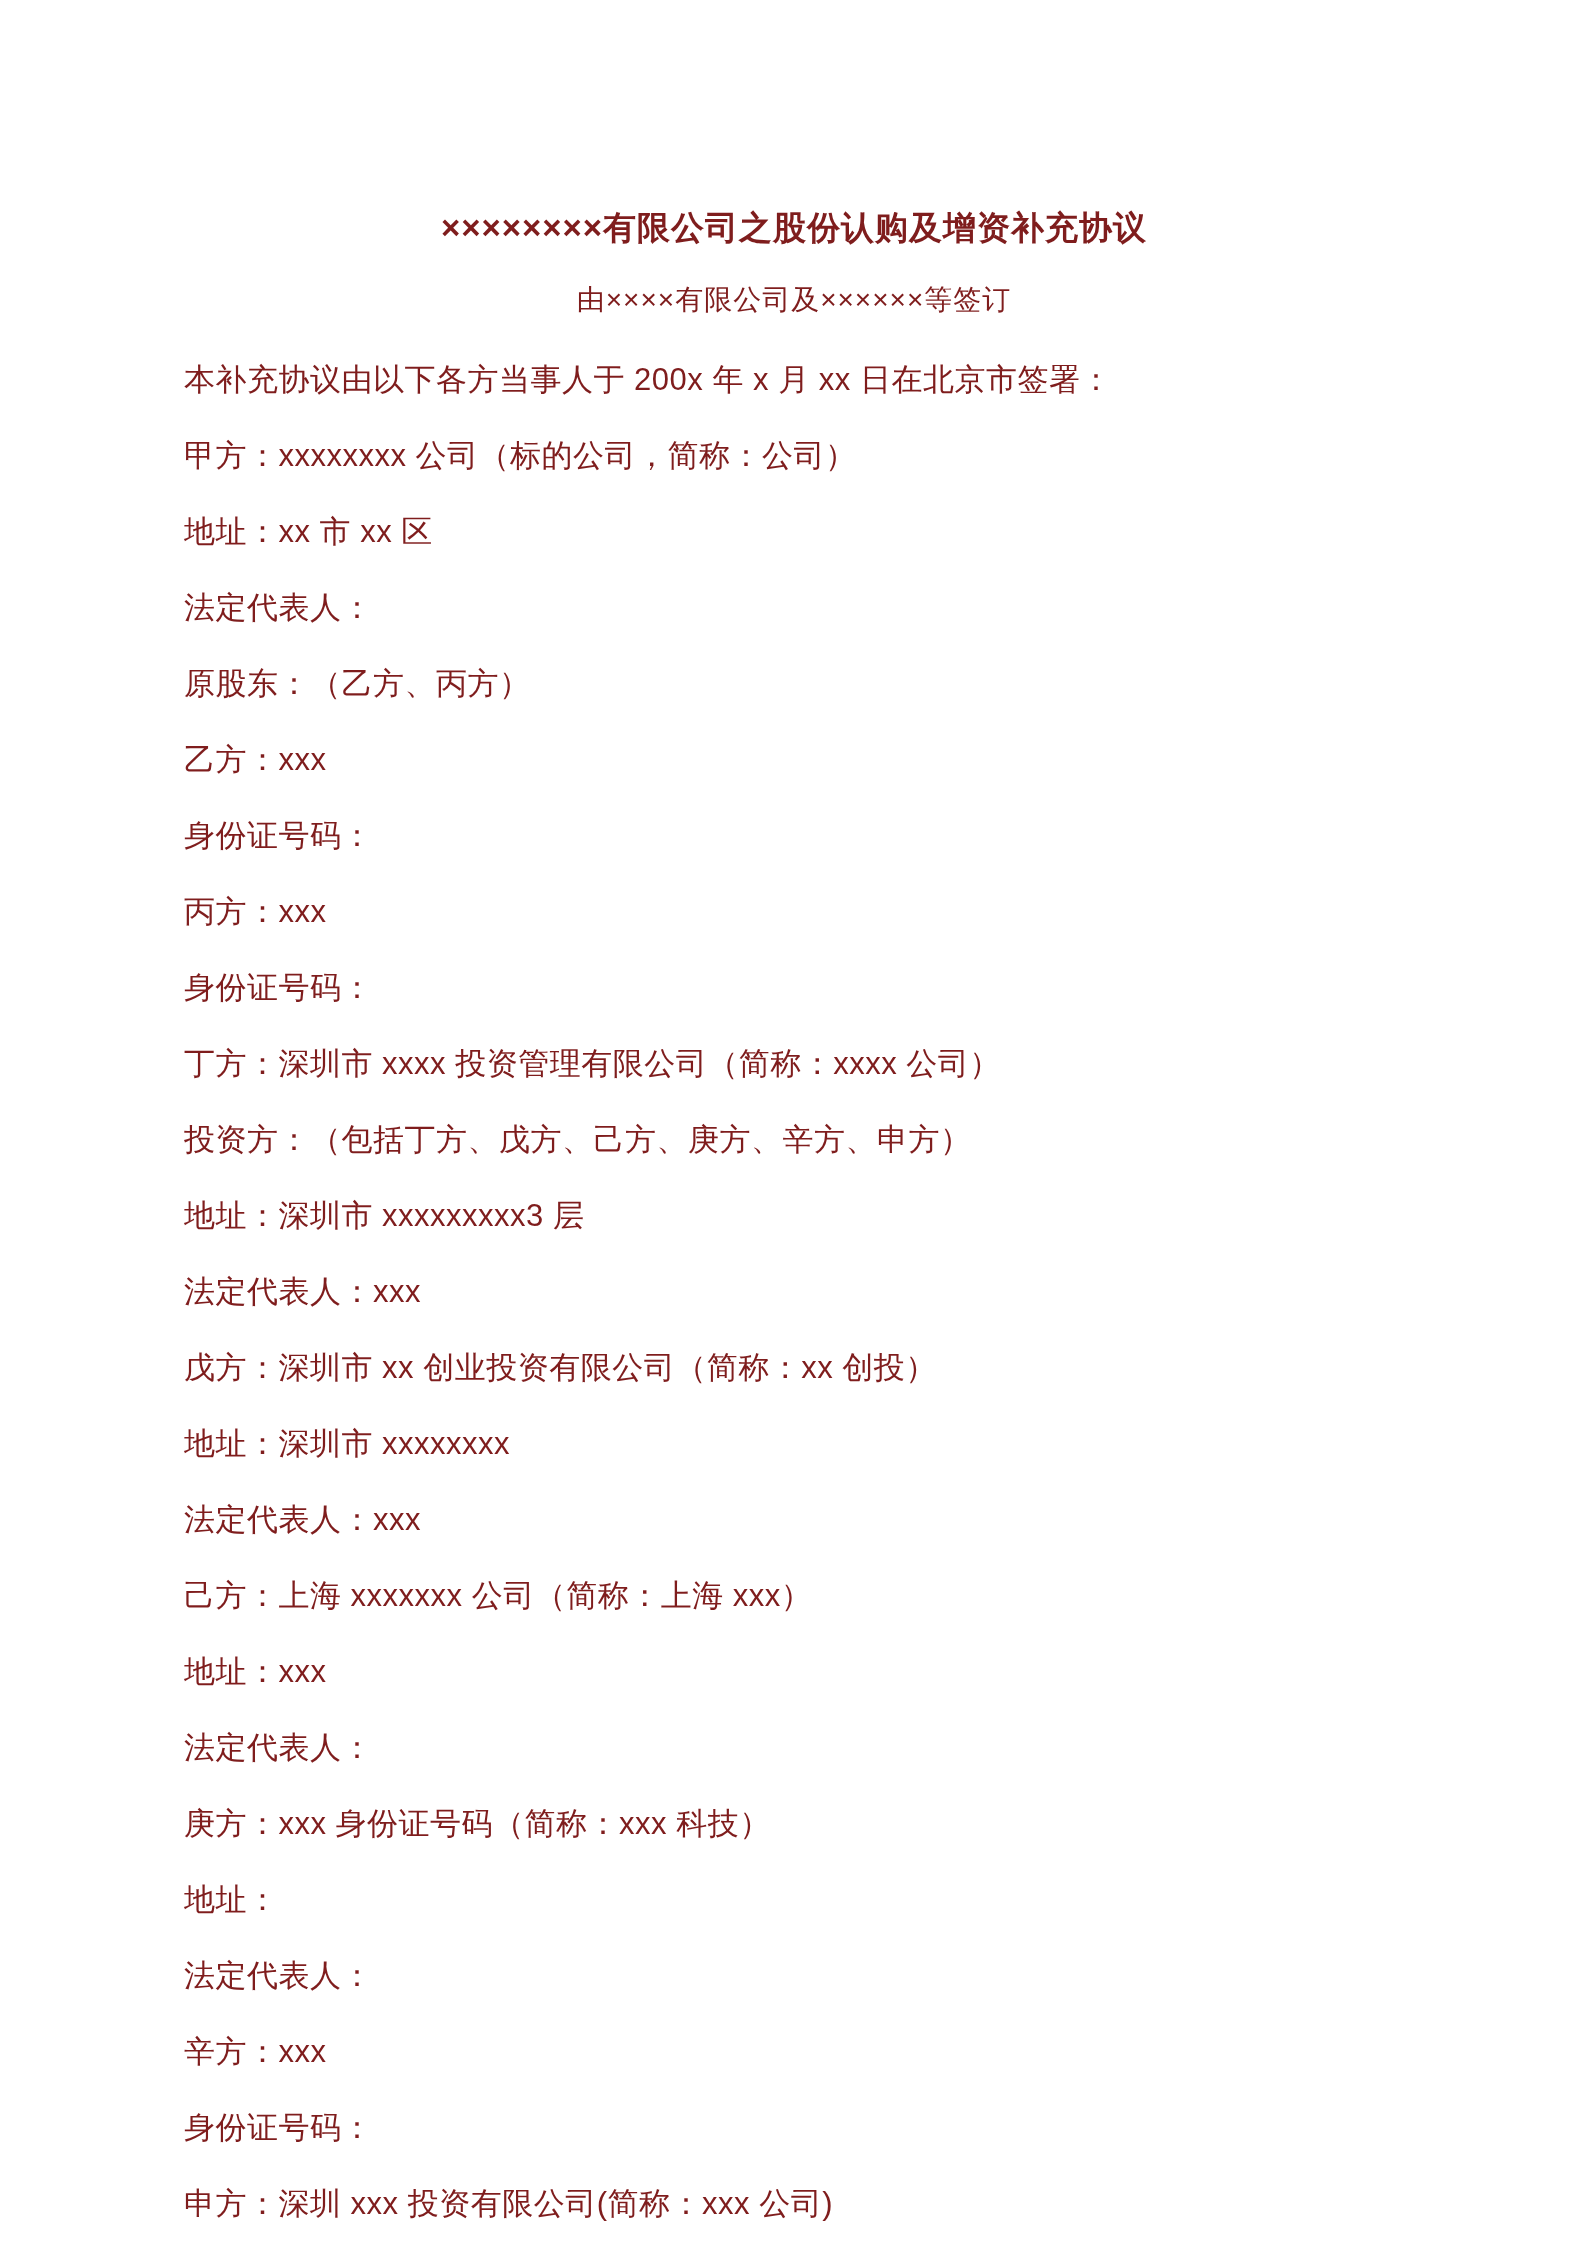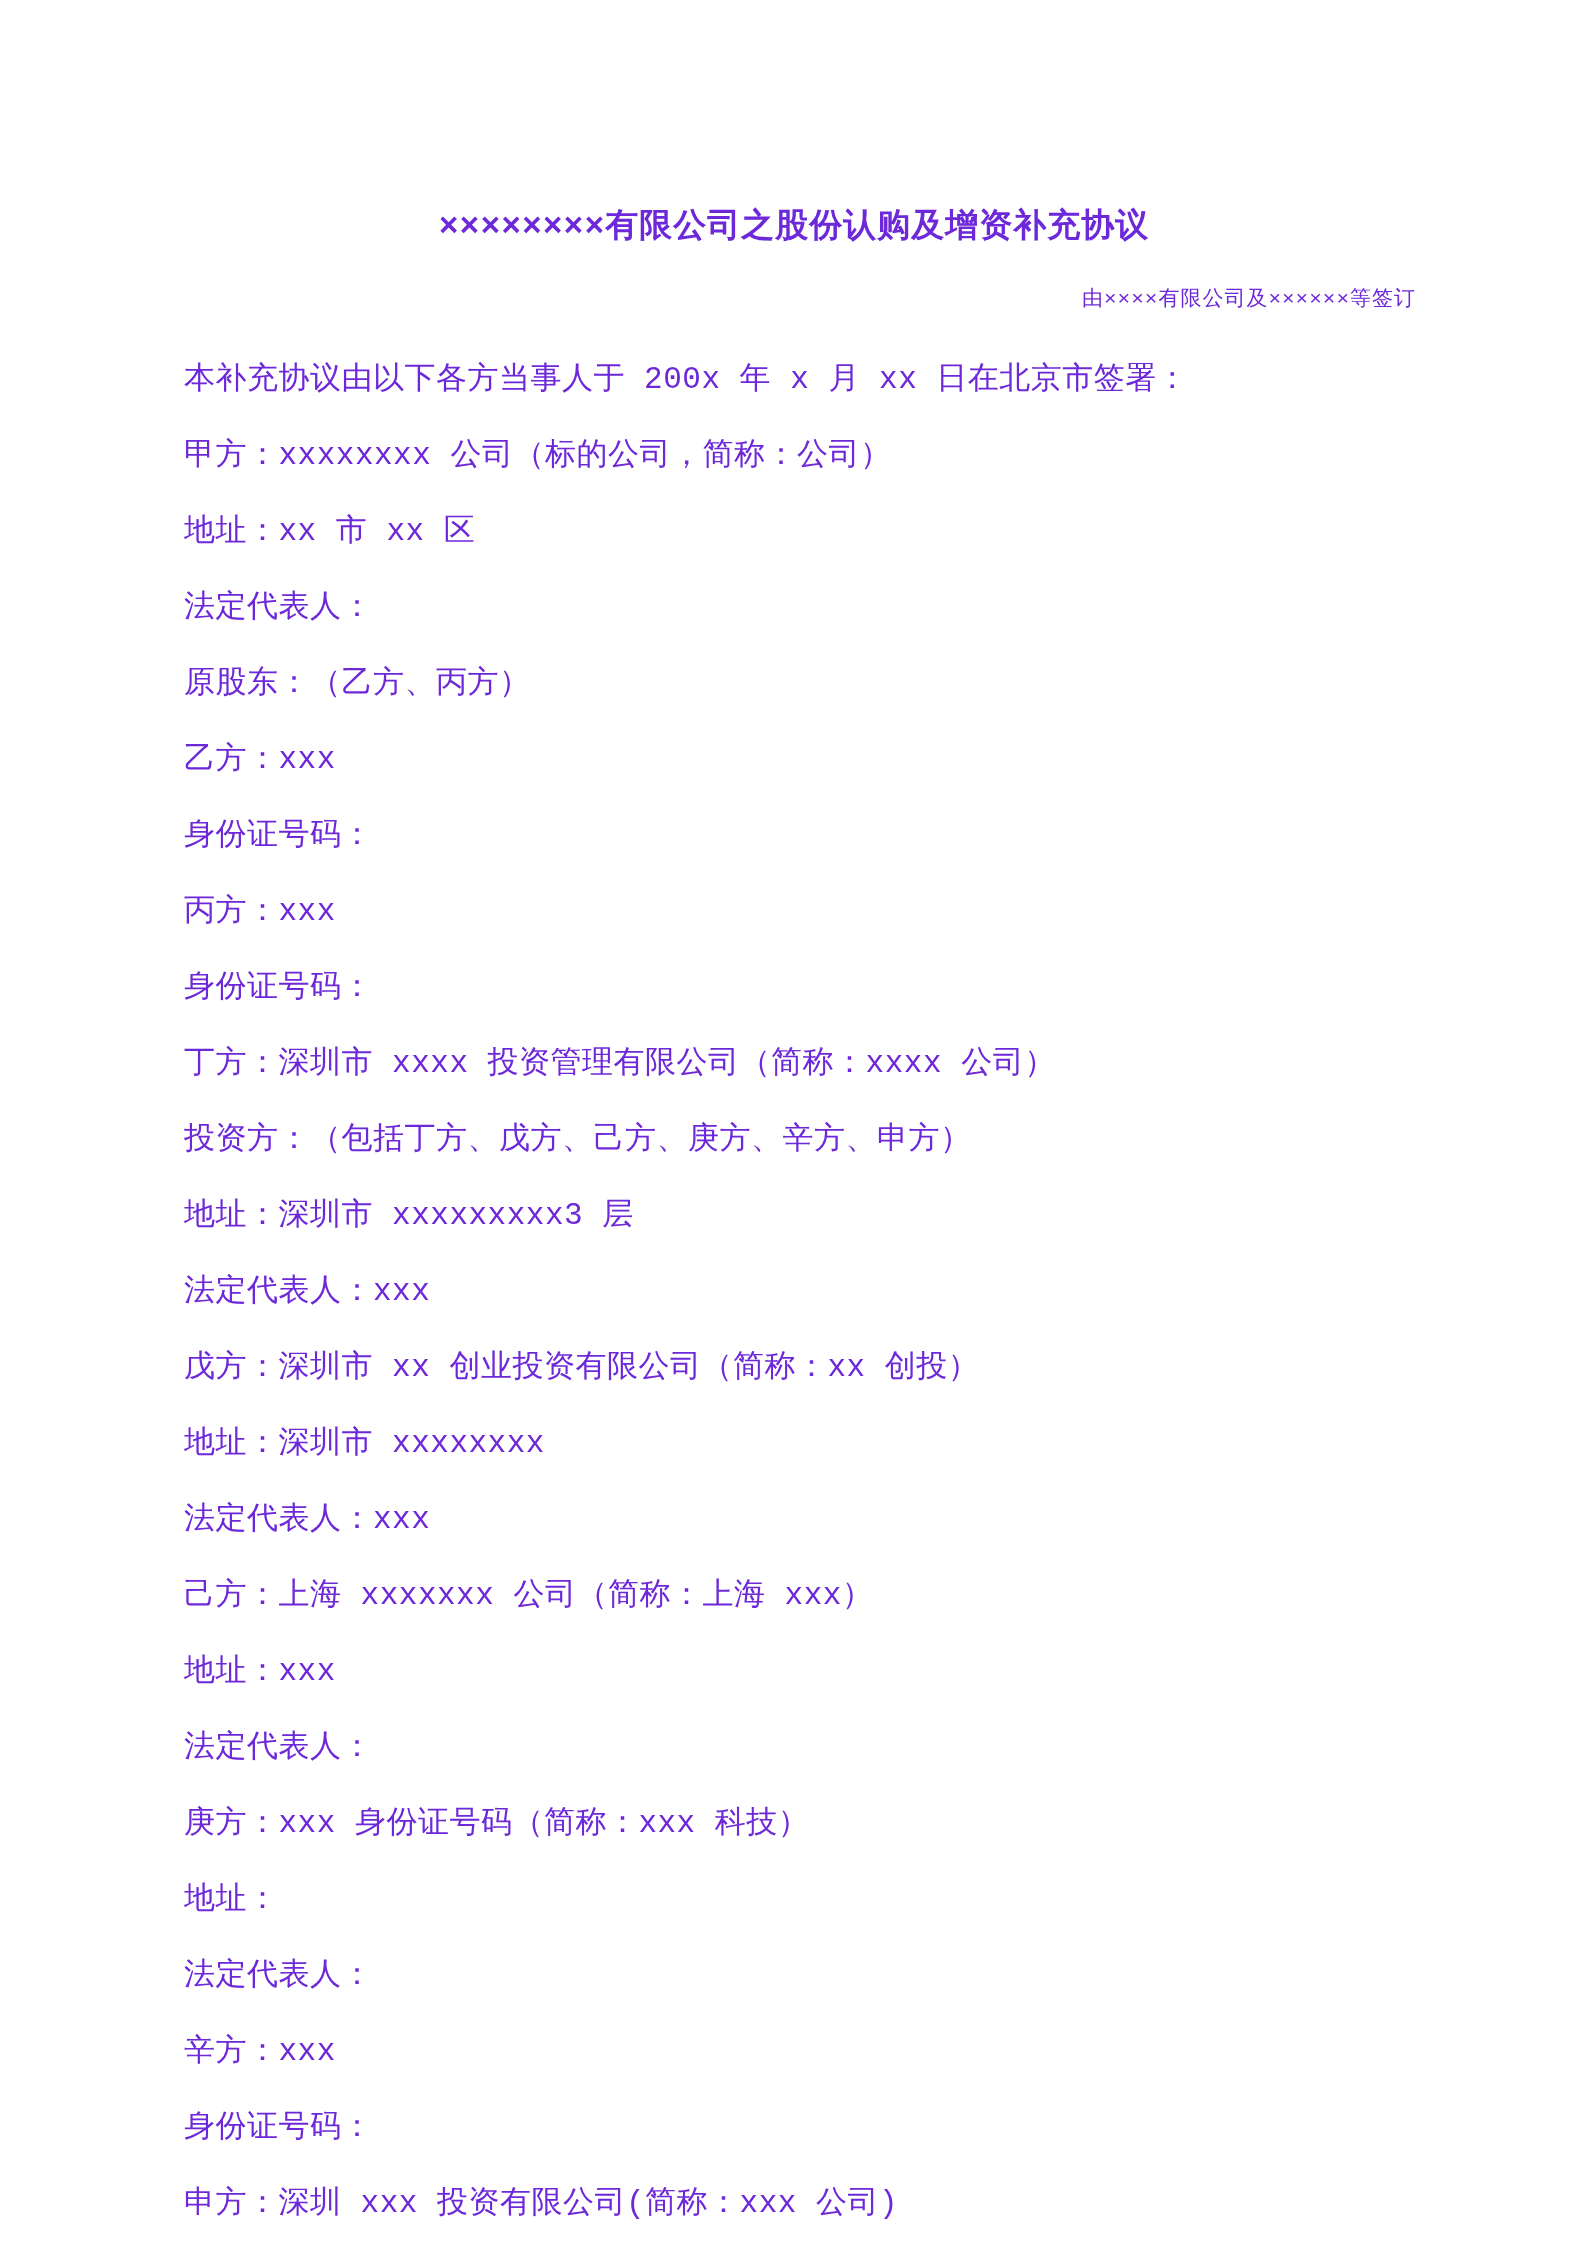--- a/index.html
+++ b/index.html
@@ -5,39 +5,39 @@
   html, body {
     margin: 0;
     padding: 0;
     background: #ffffff;
   }
   .page {
     position: relative;
     width: 1586px;
     height: 2244px;
     background: #ffffff;
-    color: #6d28d9;
-    font-family: Liberation Mono, monospace;
+    color: #7f1d1d;
+    font-family: Liberation Sans, sans-serif;
     overflow: hidden;
     box-sizing: border-box;
     padding: 192px 170px 0 172px;
   }
   .doc-title {
     margin: 0;
     text-align: center;
     font-size: 33px;
     font-weight: bold;
     line-height: 72px;
     letter-spacing: 1px;
     white-space: nowrap;
   }
   .doc-subtitle {
     margin: 0;
-    text-align: right;
-    font-size: 21px;
+    text-align: center;
+    font-size: 28px;
     font-weight: normal;
     line-height: 72px;
     letter-spacing: 1px;
     white-space: nowrap;
   }
   .doc-line {
     margin: 12px;
     font-size: 31px;
     line-height: 64px;
     letter-spacing: 0.5px;

